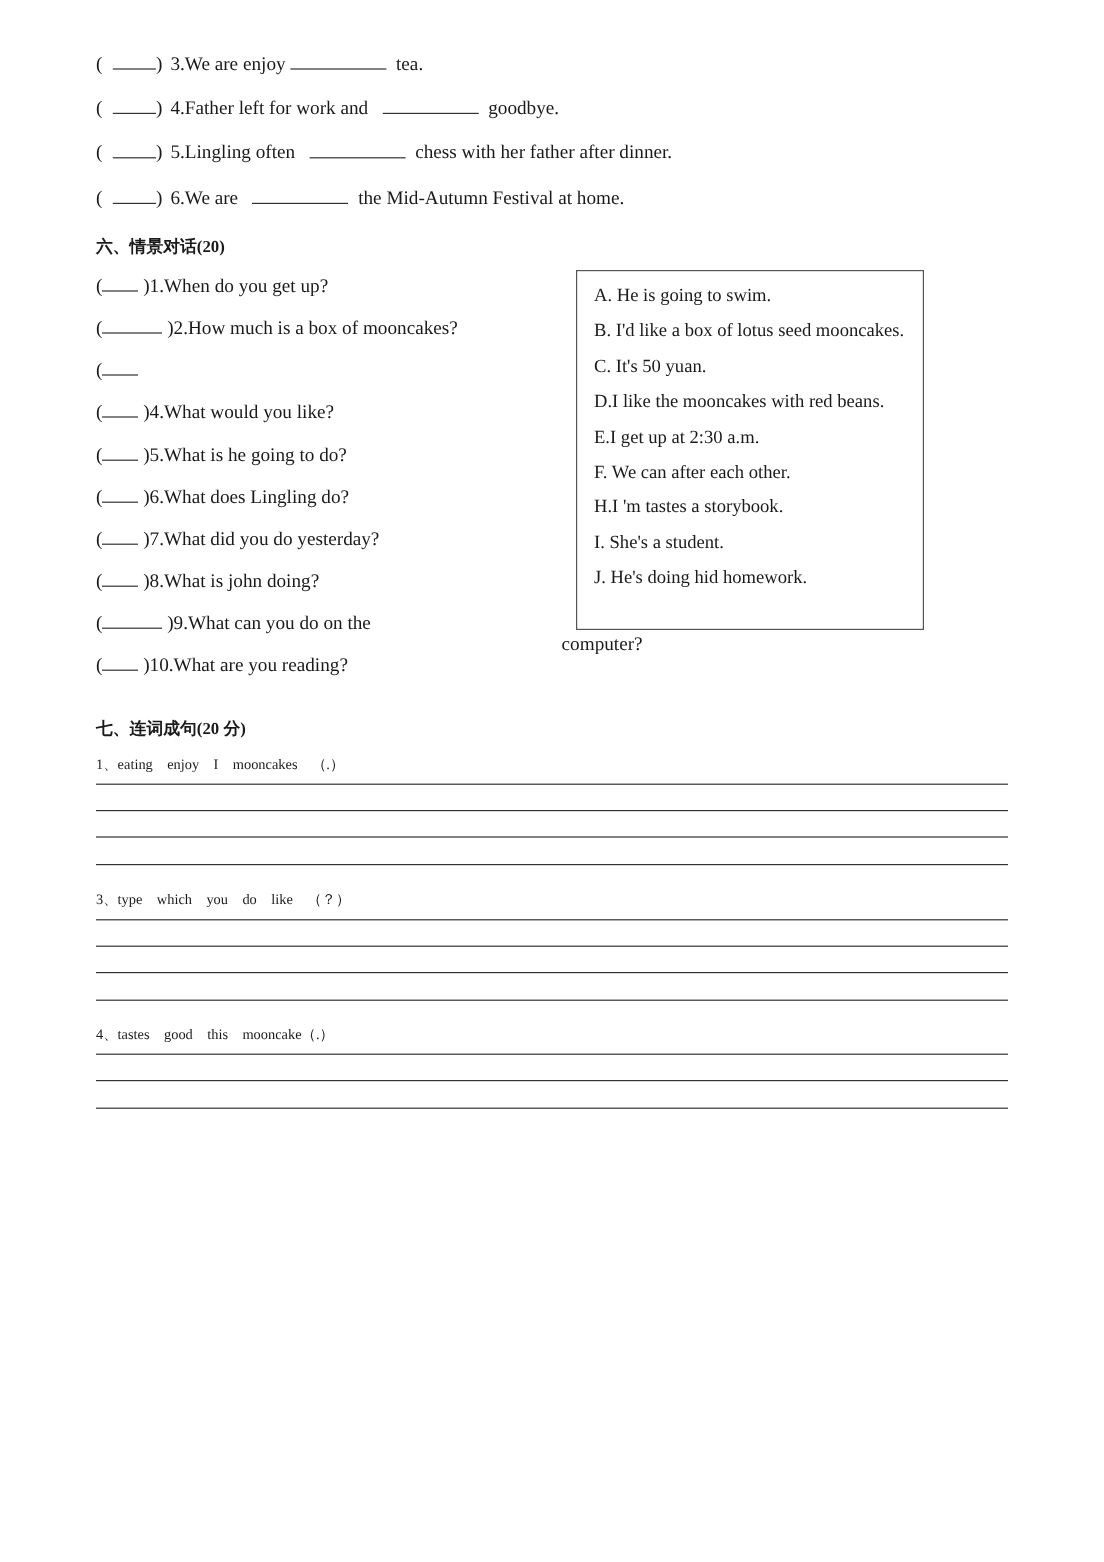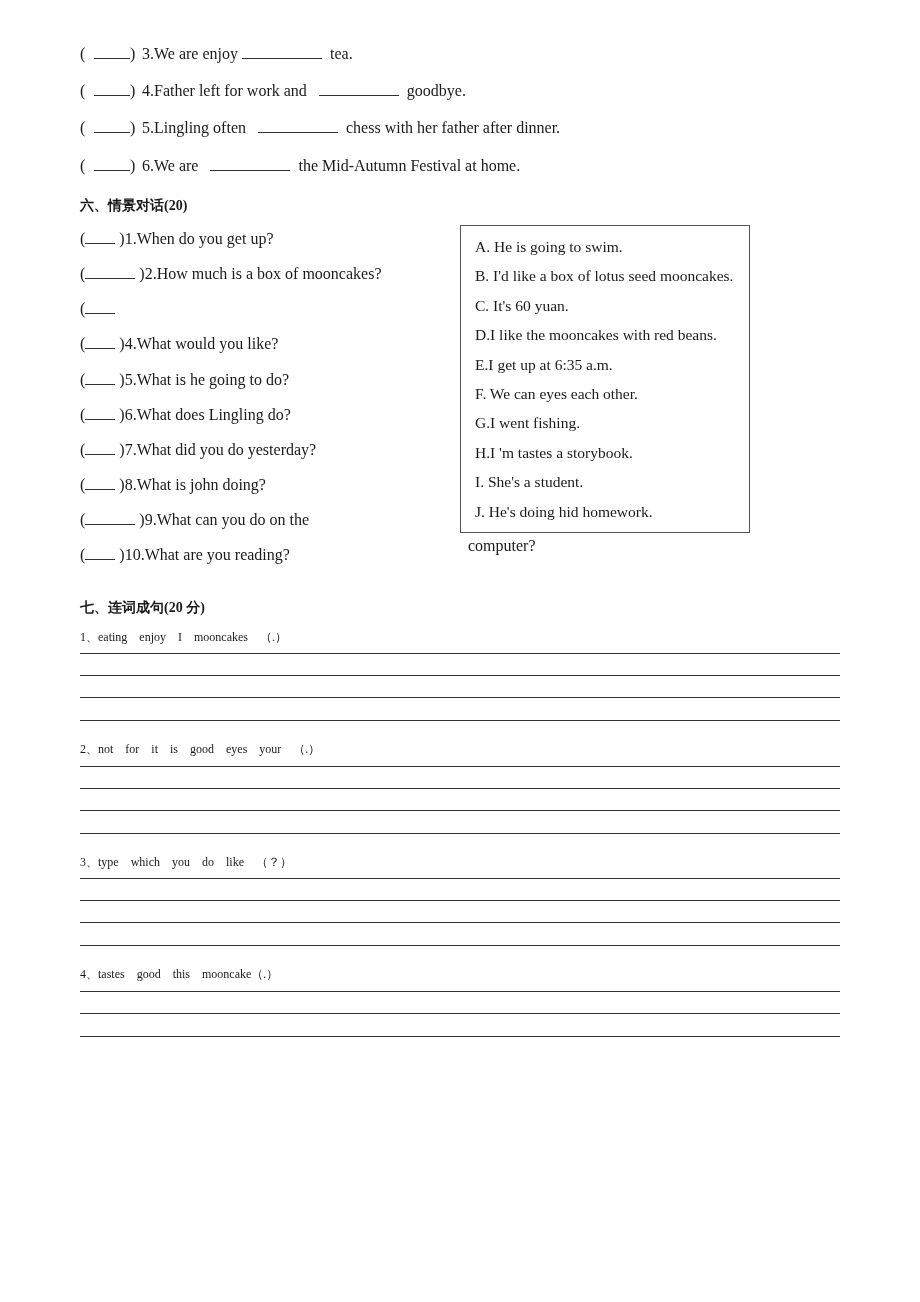--- a/index.html
+++ b/index.html
@@ -53,20 +53,21 @@
     }
     .match-left {
       width: 380px;
       padding-right: 10px;
     }
     .match-right {
       border: 1px solid #555;
       padding: 6px 14px;
       width: 290px;
       min-height: 300px;
+      margin-left: 20px;
     }
     .match-left-row {
       display: flex;
       align-items: baseline;
       margin-bottom: 8px;
       font-size: 16px;
       line-height: 1.7;
       flex-wrap: wrap;
     }
     .match-right-row {
@@ -214,25 +215,24 @@
         <span class="paren-blank"></span>
         <span>&nbsp;)10.What are you reading?</span>
       </div>
 
     </div>
 
     <div style="display:flex; flex-direction:column;">
       <div class="match-right">
         <div class="match-right-row">A. He is going to swim.</div>
         <div class="match-right-row">B. I'd like a box of lotus seed mooncakes.</div>
-        <div class="match-right-row">C. It's 60 yuan.</div>
+        <div class="match-right-row">C. It's 50 yuan.</div>
         <div class="match-right-row">D.I like the mooncakes with red beans.</div>
-        <div class="match-right-row">E.I get up at 6:35 a.m.</div>
-        <div class="match-right-row">F. We can eyes each other.</div>
-        <div class="match-right-row">G.I went fishing.</div>
+        <div class="match-right-row">E.I get up at 2:30 a.m.</div>
+        <div class="match-right-row">F. We can after each other.</div>
         <div class="match-right-row">H.I 'm tastes a storybook.</div>
         <div class="match-right-row">I. She's a student.</div>
         <div class="match-right-row">J. He's doing hid homework.</div>
       </div>
       <div style="display:flex; align-items:flex-end; padding-top: 4px; padding-left:8px;">
         <span style="font-size:16px;">computer?</span>
       </div>
     </div>
 
   </div>
@@ -245,30 +245,20 @@
     <div class="sentence-number-row">
       1、<span>eating &nbsp;&nbsp; enjoy &nbsp;&nbsp; I &nbsp;&nbsp; mooncakes &nbsp;&nbsp; （.）</span>
     </div>
     <div class="triple-lines">
       <div class="inner-line"></div>
       <div class="inner-line"></div>
       <div class="inner-line"></div>
     </div>
   </div>
 
-  <div>
-    <div class="sentence-number-row">
-      2、<span>not &nbsp;&nbsp; for &nbsp;&nbsp; it &nbsp;&nbsp; is &nbsp;&nbsp; good &nbsp;&nbsp; eyes &nbsp;&nbsp; your &nbsp;&nbsp; （.）</span>
-    </div>
-    <div class="triple-lines">
-      <div class="inner-line"></div>
-      <div class="inner-line"></div>
-      <div class="inner-line"></div>
-    </div>
-  </div>
 
   <div>
     <div class="sentence-number-row">
       3、<span>type &nbsp;&nbsp; which &nbsp;&nbsp; you &nbsp;&nbsp; do &nbsp;&nbsp; like &nbsp;&nbsp; （？）</span>
     </div>
     <div class="triple-lines">
       <div class="inner-line"></div>
       <div class="inner-line"></div>
       <div class="inner-line"></div>
     </div>

